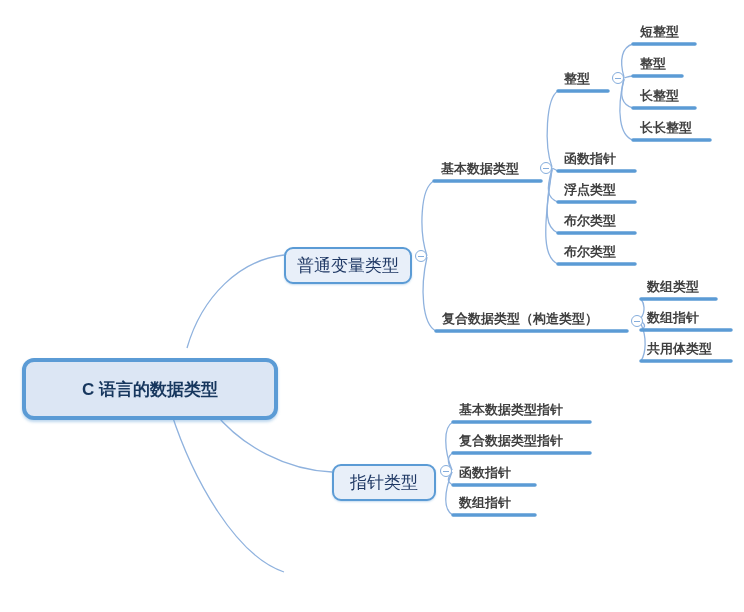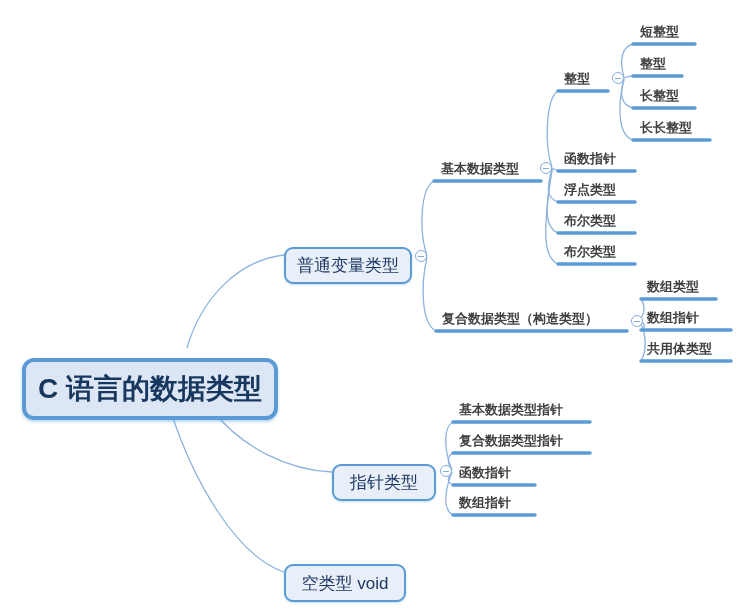--- a/index.html
+++ b/index.html
@@ -10,21 +10,21 @@
   #wires{position:absolute;left:0;top:0;width:744px;height:612px;}
   .box{
     position:absolute;box-sizing:border-box;display:flex;align-items:center;justify-content:center;
     background:#E8EFF9;border:2px solid #5B9BD5;border-radius:9px;
     color:#1F3864;font-size:17px;white-space:nowrap;
     box-shadow:0 1px 2px rgba(91,155,213,.35);
     margin-top:10px;
   }
   .box.root{
     background:#DCE6F4;border:4px solid #5B9BD5;border-radius:12px;
-    font-size:28px;font-weight:700;color:#17375E;
+    font-size:17px;font-weight:700;color:#17375E;
     box-shadow:0 2px 3px rgba(91,155,213,.4);
   }
   .lbl{
     position:absolute;color:#404040;font-size:13px;line-height:19px;white-space:nowrap;font-weight:bold;
   }
   .collapse{
     position:absolute;width:12px;height:12px;box-sizing:border-box;
     background:#fff;border:1px solid #85ADDC;border-radius:50%;
   }
   .collapse::after{
@@ -81,21 +81,20 @@
       <line x1="453" y1="515" x2="535" y2="515"></line>
     </g>
   </svg>
 
   <div class="box root" style="left:22px;top:348px;width:256px;height:62px">C 语言的数据类型</div>
 
   <div class="box" style="left:284px;top:237px;width:128px;height:37px">普通变量类型</div>
 
   <div class="box" style="left:332px;top:454px;width:104px;height:37px">指针类型</div>
 
-  <div class="box" style="left:284px;top:554px;width:122px;height:38px">空类型 void</div>
 
   <div class="lbl" style="left:441px;top:159px">基本数据类型</div>
 
   <div class="lbl" style="left:564px;top:69px">整型</div>
 
   <div class="lbl" style="left:640px;top:22px">短整型</div>
   <div class="lbl" style="left:640px;top:54px">整型</div>
   <div class="lbl" style="left:640px;top:86px">长整型</div>
   <div class="lbl" style="left:640px;top:118px">长长整型</div>
 

